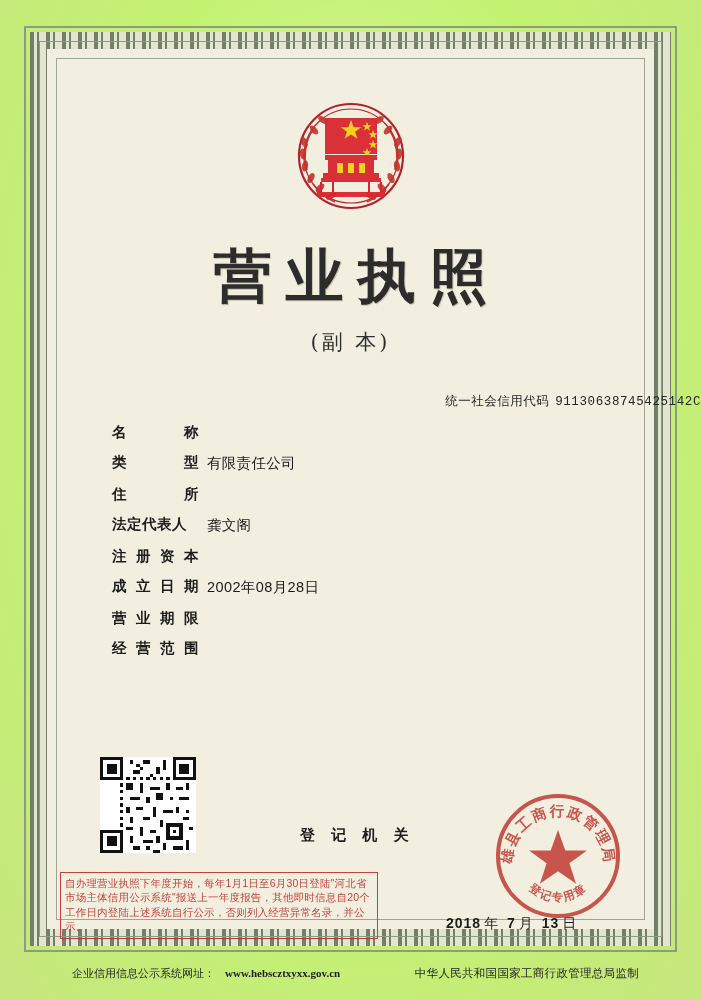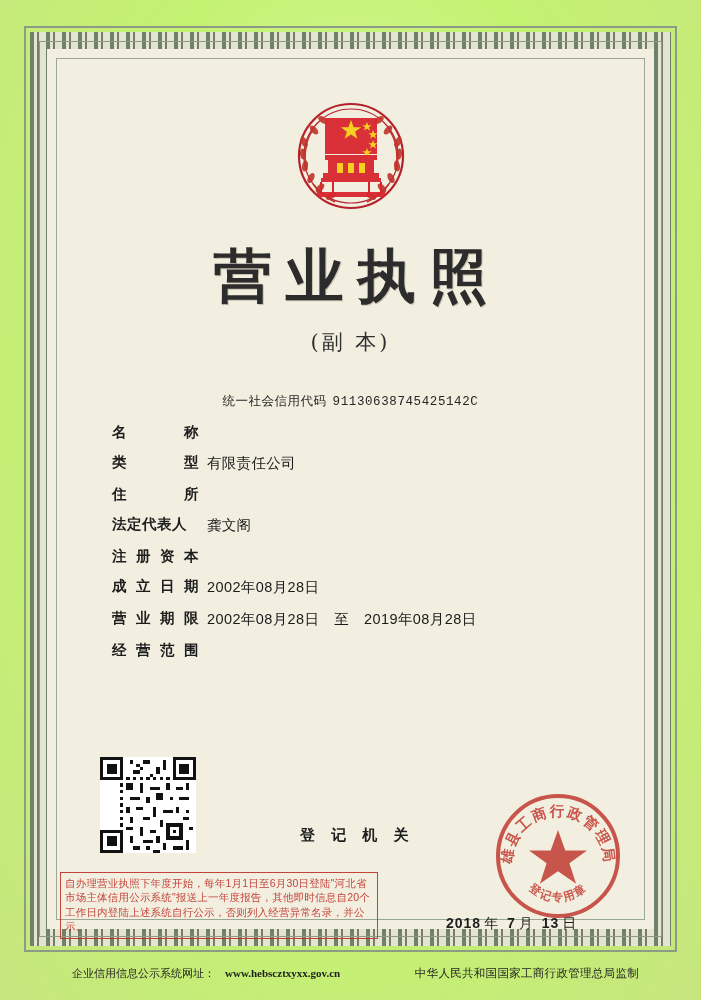--- a/index.html
+++ b/index.html
@@ -114,21 +114,21 @@
     font-size: 21px;
     color: #2f2f2f;
     letter-spacing: 3px;
   }
 
   .credit-code {
     position: absolute;
     left: 0;
     top: 393px;
     width: 701px;
-    text-align: center;
+    text-align: right;
     font-size: 12.5px;
     color: #262626;
     letter-spacing: 0.5px;
   }
   .credit-code .code-value {
     font-family: "Liberation Mono", "DejaVu Sans Mono", monospace;
     letter-spacing: 0.6px;
     margin-left: 6px;
   }
 
@@ -384,21 +384,20 @@
       <div class="row-value mono-date">2002年08月28日</div>
     </div>
 
     <div class="row">
       <div class="row-label spread">
         <span>营</span>
         <span>业</span>
         <span>期</span>
         <span>限</span>
       </div>
-      <div class="row-value mono-date">2002年08月28日　至　2019年08月28日</div>
     </div>
 
     <div class="row">
       <div class="row-label spread">
         <span>经</span>
         <span>营</span>
         <span>范</span>
         <span>围</span>
       </div>
     </div>

